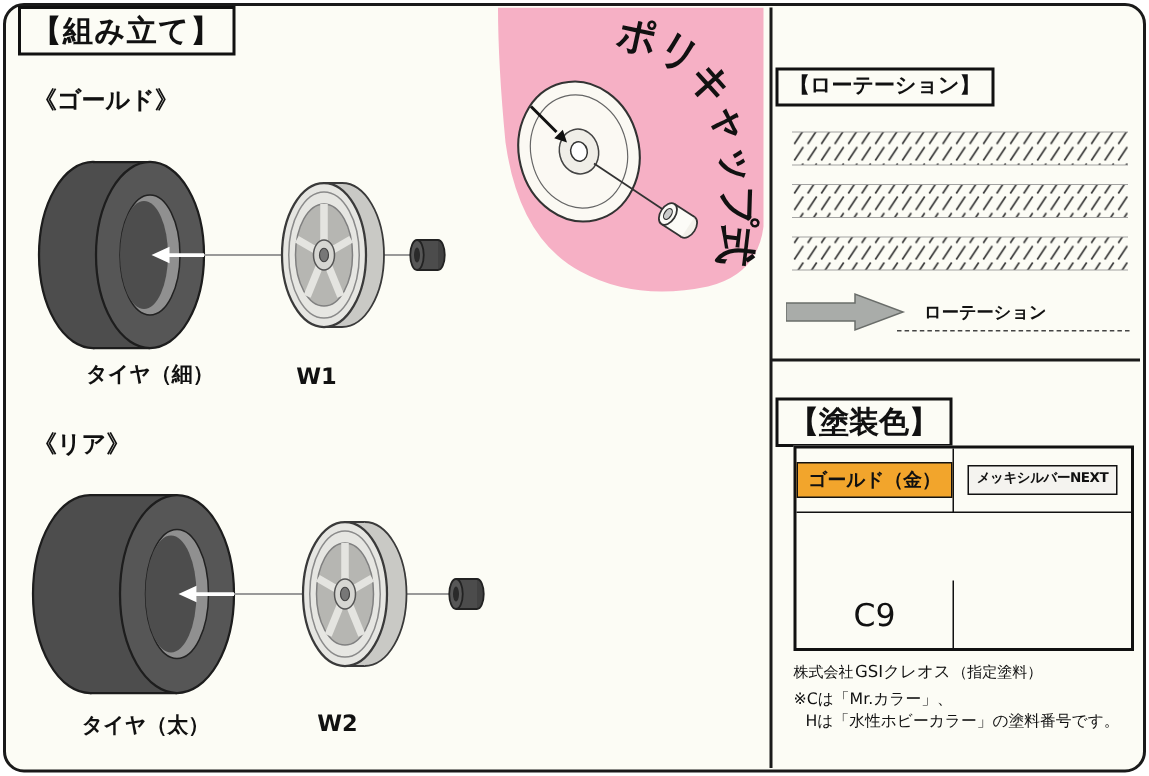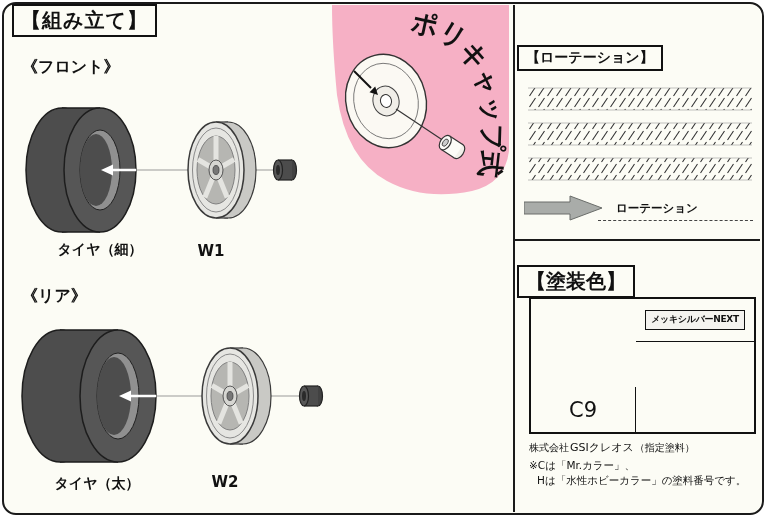--- a/index.html
+++ b/index.html
@@ -44,21 +44,21 @@
   .n1{left:529px;top:459px}
   .n2{left:537px;top:474px}
 </style>
 </head>
 <body>
 
 <div class="sheet"></div>
 
 <div class="hdr main-title">【組み立て】</div>
 
-<div class="section-label front-label">《フロント》</div>
+<div class="section-label front-label">《ゴールド》</div>
 
 <svg class="front-assembly" viewBox="0 0 310 165">
   <g>
     <ellipse cx="50" cy="78" rx="36" ry="62" fill="#4d4d4d" stroke="#1d1d1d" stroke-width="1.5"></ellipse>
     <rect x="50" y="16" width="38" height="124" fill="#4d4d4d"></rect>
     <line x1="50" y1="16" x2="88" y2="16" stroke="#1d1d1d" stroke-width="1.5"></line>
     <line x1="50" y1="140" x2="88" y2="140" stroke="#1d1d1d" stroke-width="1.5"></line>
     <ellipse cx="88" cy="78" rx="36" ry="62" fill="#565656" stroke="#1d1d1d" stroke-width="1.5"></ellipse>
     <ellipse cx="88" cy="78" rx="20" ry="40" fill="#909090" stroke="#222" stroke-width="1"></ellipse>
     <ellipse cx="84" cy="78" rx="16" ry="36" fill="#4d4d4d"></ellipse>
@@ -204,20 +204,23 @@
 
 <svg class="rot-arrow" viewBox="0 0 82 28">
   <polygon points="0,8 46,8 46,2 78,14 46,26 46,20 0,20" fill="#a9aca9" stroke="#6a6d6a" stroke-width="1"></polygon>
 </svg>
 <div class="rot-label">ローテーション</div>
 <div class="dash-line"></div>
 
 <div class="hdr paint-title">【塗装色】</div>
 
 <div class="paint-table">
+  <div class="pt-cell c-r1c1">
+    <span class="badge gold">ゴールド（金）</span>
+  </div>
   <div class="pt-cell c-r1c2">
     <span class="badge silver">メッキシルバーNEXT</span>
   </div>
   <div class="pt-cell code c-r3c1">C9</div>
 </div>
 
 <div class="maker-line">
   <span class="mk-small">株式会社</span>
   <span class="mk-name">GSIクレオス</span>
   <span class="mk-small">（指定塗料）</span>

